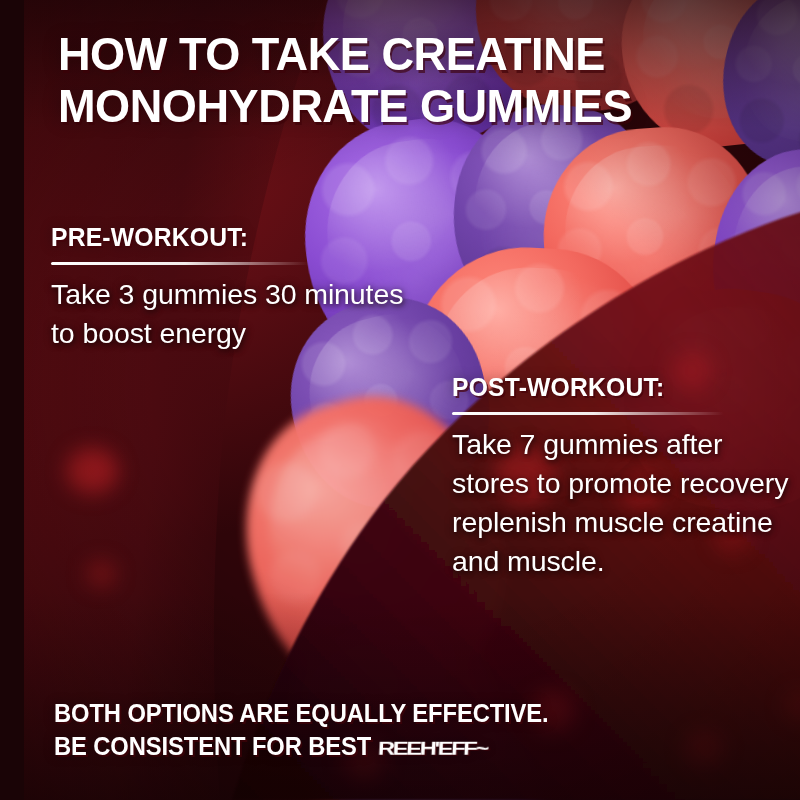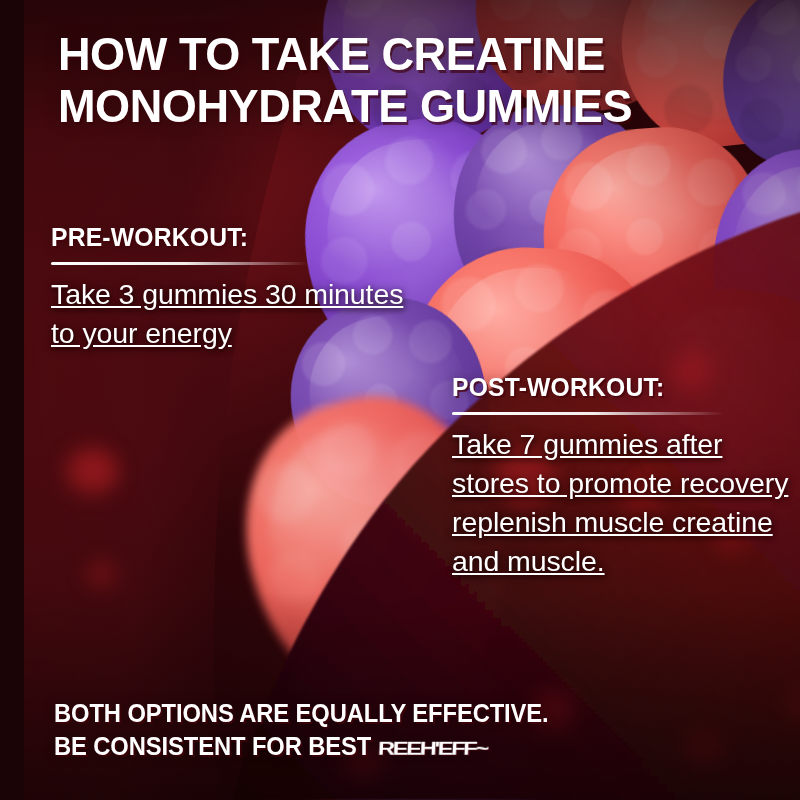--- a/index.html
+++ b/index.html
@@ -104,21 +104,21 @@
     border-radius:2px;
   }
   .sec-body {
     color:#ffffff;
     font-size:28.5px;
     font-weight:400;
     line-height:39px;
     letter-spacing:-0.1px;
     text-shadow:1px 2px 5px rgba(20,0,2,.72), 0 0 10px rgba(0,0,0,.4);
   }
-  .sec-body .ln { display:block; white-space:nowrap;text-decoration:underline; }
+  .sec-body .ln { display:block; white-space:nowrap; }
 
   #sec-pre  { left:27px; top:222px; width:392px; }
   #sec-pre .rule { width:258px; }
   #sec-post { left:428px; top:372px; width:360px; }
   #sec-post .rule { width:272px; }
 
   #footer {
     position:absolute; left:30px; top:697px; width:740px;
     color:#ffffff;
     font-size:25px;
@@ -240,21 +240,21 @@
     <h1 id="title">
       <span class="ln">HOW TO TAKE CREATINE</span>
       <span class="ln">MONOHYDRATE GUMMIES</span>
     </h1>
 
     <div class="section" id="sec-pre">
       <div class="sec-head">PRE-WORKOUT:</div>
       <div class="rule"></div>
       <div class="sec-body">
         <span class="ln">Take 3 gummies 30 minutes</span>
-        <span class="ln">to your energy</span>
+        <span class="ln">to boost energy</span>
       </div>
     </div>
 
     <div class="section" id="sec-post">
       <div class="sec-head">POST-WORKOUT:</div>
       <div class="rule"></div>
       <div class="sec-body">
         <span class="ln">Take 7 gummies after</span>
         <span class="ln">stores to promote recovery</span>
         <span class="ln">replenish muscle creatine</span>

